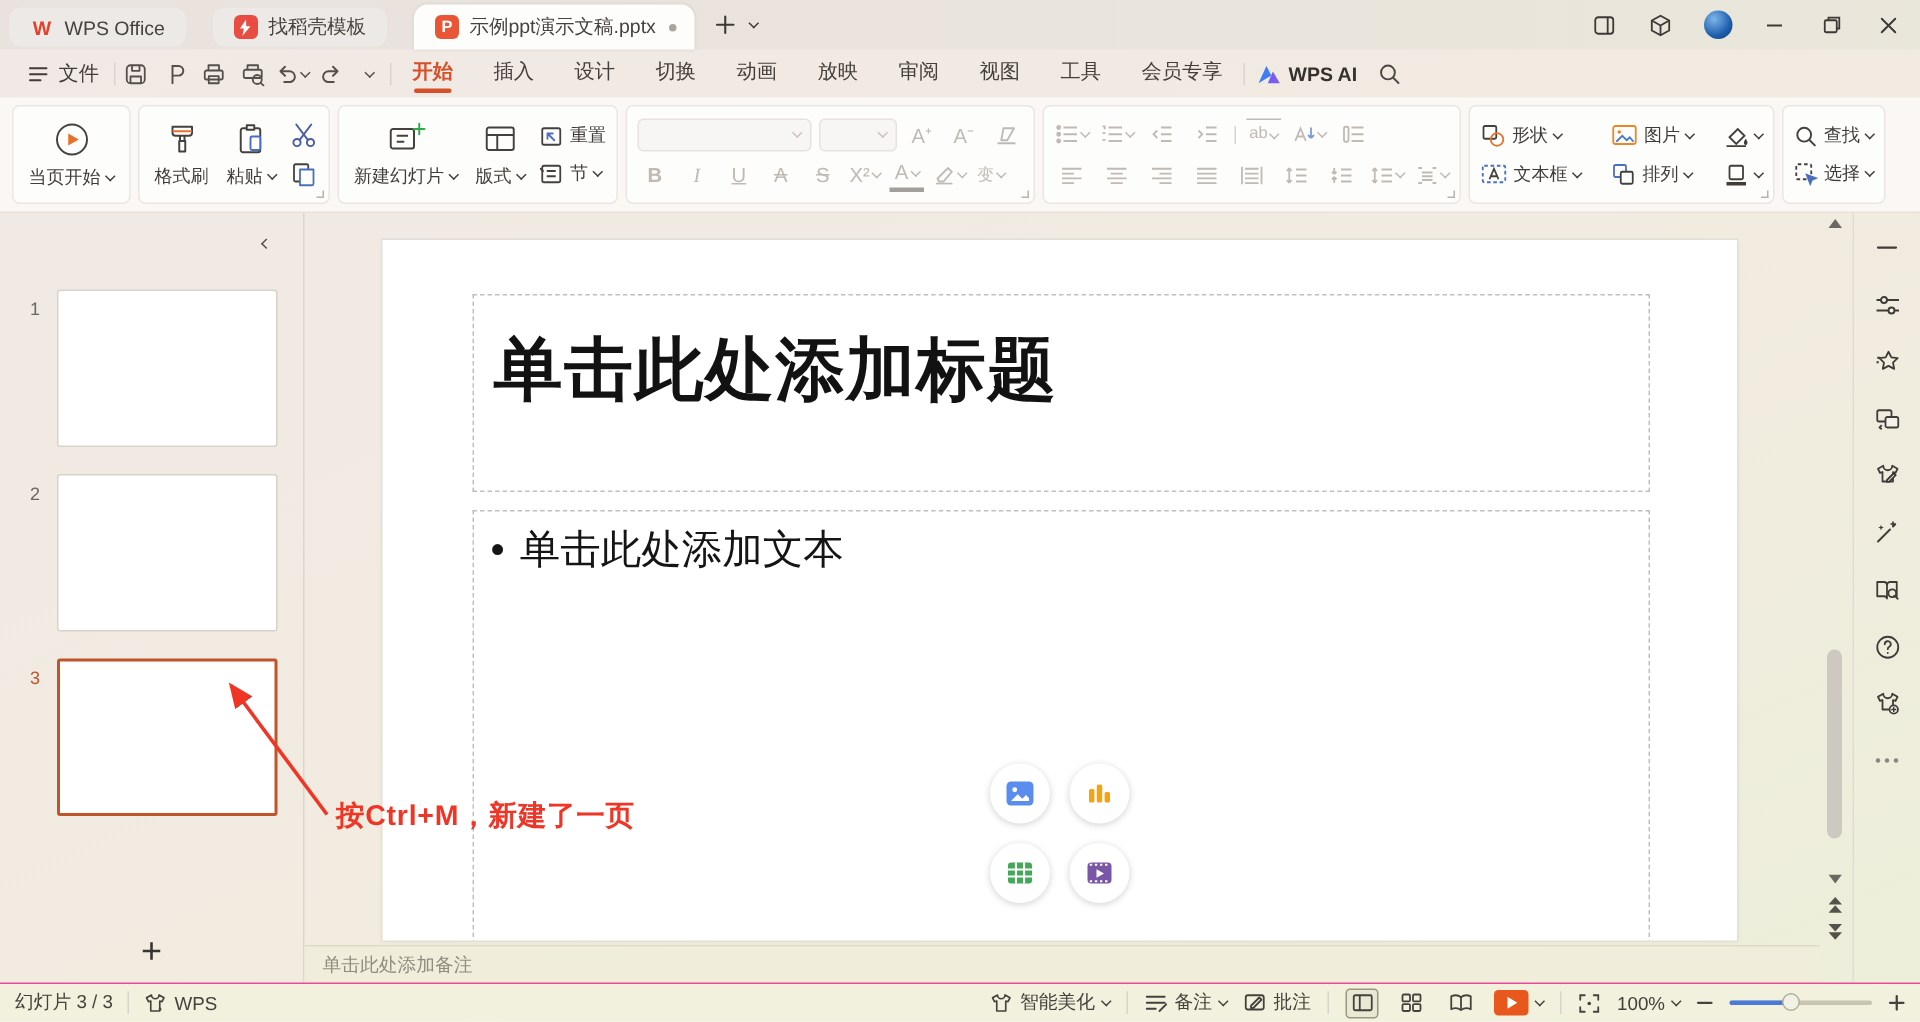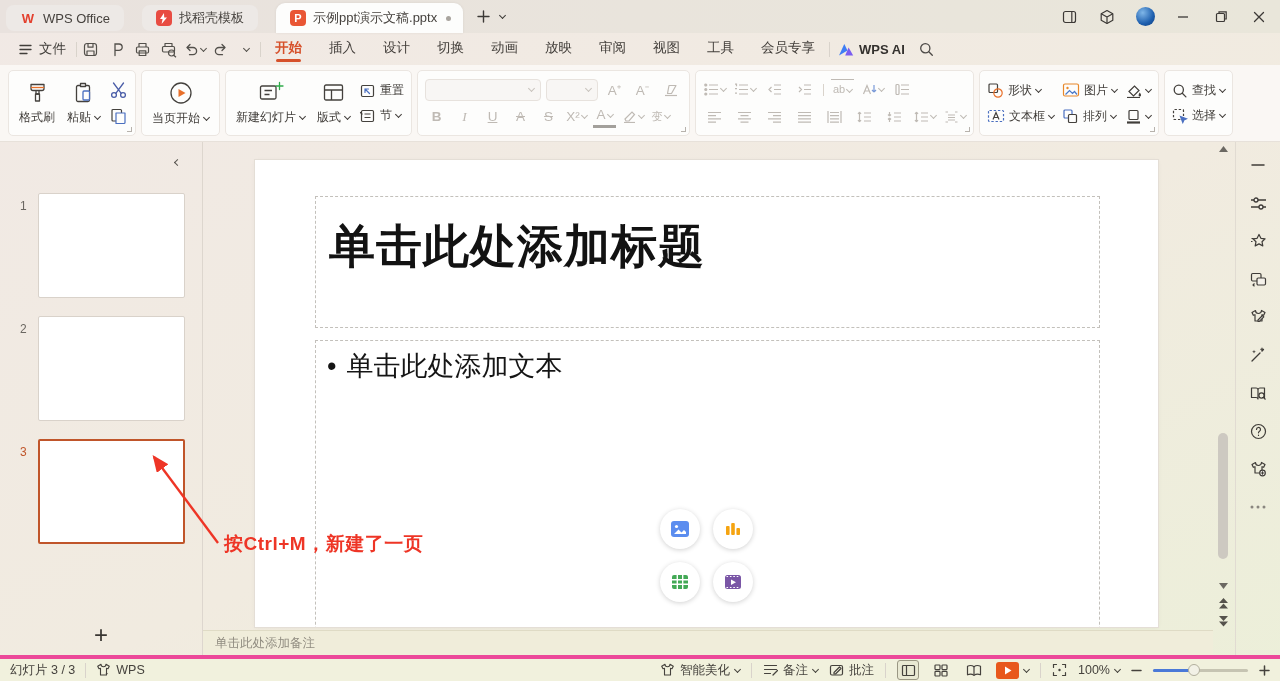--- a/index.html
+++ b/index.html
@@ -39,21 +39,21 @@
 .ribbon{position:absolute;top:65px;left:0;right:0;height:77px;background:#faf7f4;border-bottom:1px solid #e7e1da;padding:5px 8px;display:flex;gap:5px}
 .rcard{background:#fdfdfc;border:1px solid #ebe6e1;border-radius:5px;display:flex;align-items:center;padding:3px 7px;position:relative;gap:6px}
 .bigbtn{display:flex;flex-direction:column;align-items:center;justify-content:center;gap:4px;font-size:12px;color:#403d39;padding:0 3px}
 .lblrow{display:flex;align-items:center;gap:4px;white-space:nowrap}
 .colmini{display:flex;flex-direction:column;justify-content:center;gap:8px}
 .mbtn{display:flex;align-items:center;gap:4px;font-size:12px;color:#403d39;white-space:nowrap}
 .frow{display:flex;align-items:center;gap:5px}
 .fsel{height:22px;border:1px solid #e7e2dd;border-radius:4px;background:#f8f6f4;display:flex;align-items:center;justify-content:flex-end;padding:0 6px;color:#c8c3bd}
 .gbtn{min-width:23px;height:22px;display:flex;align-items:center;justify-content:center;color:#bfbab4;font-size:13.5px;gap:2px}
 .fcol{display:flex;flex-direction:column;gap:5px;justify-content:center}
-.grid2{display:grid;grid-template-columns:auto auto auto;grid-auto-rows:26px;align-items:center;column-gap:8px}
+.grid2{display:grid;grid-template-columns:auto auto auto;grid-auto-rows:26px;align-items:center;column-gap:20px}
 
 .main{position:absolute;top:142px;bottom:26px;left:0;right:0;display:flex}
 .lpanel{width:203px;border-right:1px solid #ddd6ce;position:relative}
 .ltabs{height:33px;display:flex;align-items:center;justify-content:center;gap:26px;font-size:13px;color:#4a4641}
 .ltab{position:relative;padding:4px 0}
 .ltab.active{color:#d0532c;font-weight:700}
 .ltab.active::after{content:"";position:absolute;left:0;right:0;bottom:-3px;height:3px;background:#d0532c;border-radius:2px}
 .collapse{position:absolute;right:22px;top:12px;color:#55524d}
 .thumb{position:absolute;left:38px;width:147px;height:105px;background:#fff;border:1px solid #d9d2ca;border-radius:2px}
 .thumb.sel{border:2px solid #c0552a}
@@ -69,21 +69,21 @@
 .bodytext{position:absolute;left:72px;top:188px;font-size:27px;color:#151515;display:flex;align-items:center;gap:10px}
 .icongrid{position:absolute;left:405px;top:349px;display:grid;grid-template-columns:40px 40px;grid-auto-rows:40px;gap:13px}
 .cir{width:40px;height:40px;border-radius:50%;background:#fff;box-shadow:0 1px 5px rgba(0,0,0,.18);display:grid;place-items:center}
 .notesbar{position:absolute;left:0;right:0;bottom:0;height:25px;background:#f0edda;border-top:1px solid #dfdbc5;display:flex;align-items:center;padding:0 12px;color:#908c80;font-size:12.5px}
 .scrollcol{width:22px;position:relative;color:#6b6862}
 .sthumb{position:absolute;top:291px;left:5px;width:10px;height:126px;border-radius:5px;background:#cdc9c1}
 .sarr{position:absolute;left:6px}
 .rightbar{width:45px;border-left:1px solid #e1dbd2;display:flex;flex-direction:column;align-items:center;padding-top:10px;color:#3f3c38}
 .ric{height:26px;width:26px;display:grid;place-items:center;margin-bottom:12px}
 
-.statusbar{position:absolute;left:0;right:0;bottom:0;height:26px;background:#f1f1dd;border-top:4px solid #ec4899;display:flex;align-items:center;padding:0 10px;font-size:12.5px;color:#45423d;gap:10px}
+.statusbar{position:absolute;left:0;right:0;bottom:0;height:26px;background:#f1f1dd;border-top:1px solid #ec4899;display:flex;align-items:center;padding:0 10px;font-size:12.5px;color:#45423d;gap:10px}
 .sitem{display:flex;align-items:center;gap:5px}
 .sright{margin-left:auto;display:flex;align-items:center;gap:11px}
 .viewbtn{width:22px;height:20px;display:grid;place-items:center;border-radius:3px}
 .viewbtn.sel{border:1px solid #9a9783;background:#e9e9d3}
 .playbtn{width:23px;height:17px;border-radius:3px;background:#e8581c;display:grid;place-items:center}
 .slider{width:95px;height:3px;border-radius:2px;background:#c6c4b2;position:relative}
 .sfill{position:absolute;left:0;top:0;bottom:0;width:41px;background:#4a79d8;border-radius:2px}
 .sknob{position:absolute;left:35px;top:-5px;width:12px;height:12px;border-radius:50%;background:#f2f1e6;border:1px solid #b2af9d}
 
 .annot{position:absolute;left:224px;top:531px;font-size:19px;font-weight:600;color:#ee3526;z-index:50;letter-spacing:.5px}
@@ -229,20 +229,33 @@
         <circle cx="6.3" cy="6.3" r="4.6"></circle>
         <path d="M9.8 9.8l3.5 3.5"></path>
       </svg>
     </span>
 </div>
 
 <div class="ribbon">
 
   <div class="rcard">
     <div class="bigbtn">
+      <svg width="26" height="26" viewBox="0 0 26 26" fill="none">
+          <circle cx="13" cy="13" r="10" stroke="#44413d" stroke-width="1.3"></circle>
+          <path d="M10.5 9l7 4-7 4z" fill="#e8702a"></path>
+        </svg>
+      <span class="lblrow">
+          <span>当页开始</span>
+          <span class="cv"></span>
+        </span>
+    </div>
+  </div>
+
+  <div class="rcard">
+    <div class="bigbtn">
       <svg width="23" height="24" viewBox="0 0 23 24" fill="none" stroke="#44413d" stroke-width="1.3" stroke-linejoin="round">
           <path d="M5 3.5h13v4a2 2 0 0 1-2 2H7a2 2 0 0 1-2-2z"></path>
           <path d="M5 6.5h13" stroke="#e8702a"></path>
           <path d="M10 9.5v3.5h3V9.5"></path>
           <path d="M9.5 13h4v7h-4z"></path>
         </svg>
       <span class="lblrow">
           <span>格式刷</span>
         </span>
     </div>
@@ -266,33 +279,20 @@
           </svg>
         </span>
       <span>
           <svg width="19" height="18" viewBox="0 0 19 18" fill="none" stroke="#44413d" stroke-width="1.2" stroke-linejoin="round">
             <rect x="3" y="2.5" width="9.5" height="11.5" rx="1"></rect>
             <path d="M7 6h9v9.5a1 1 0 0 1-1 1H7z" stroke="#4a6fc0" fill="#fdfdfc"></path>
           </svg>
         </span>
     </div>
     <span class="crn"></span>
-  </div>
-
-  <div class="rcard">
-    <div class="bigbtn">
-      <svg width="26" height="26" viewBox="0 0 26 26" fill="none">
-          <circle cx="13" cy="13" r="10" stroke="#44413d" stroke-width="1.3"></circle>
-          <path d="M10.5 9l7 4-7 4z" fill="#e8702a"></path>
-        </svg>
-      <span class="lblrow">
-          <span>当页开始</span>
-          <span class="cv"></span>
-        </span>
-    </div>
   </div>
 
   <div class="rcard">
     <div class="bigbtn">
       <svg width="26" height="25" viewBox="0 0 26 25" fill="none" stroke="#44413d" stroke-width="1.3" stroke-linejoin="round">
           <rect x="2.5" y="6" width="15.5" height="13" rx="1.5"></rect>
           <path d="M6.5 10.5h7.5M6.5 14.5h5"></path>
           <path d="M21.5 2.5v7M18 6h7" stroke="#2faa4a" stroke-linecap="round"></path>
         </svg>
       <span class="lblrow">

